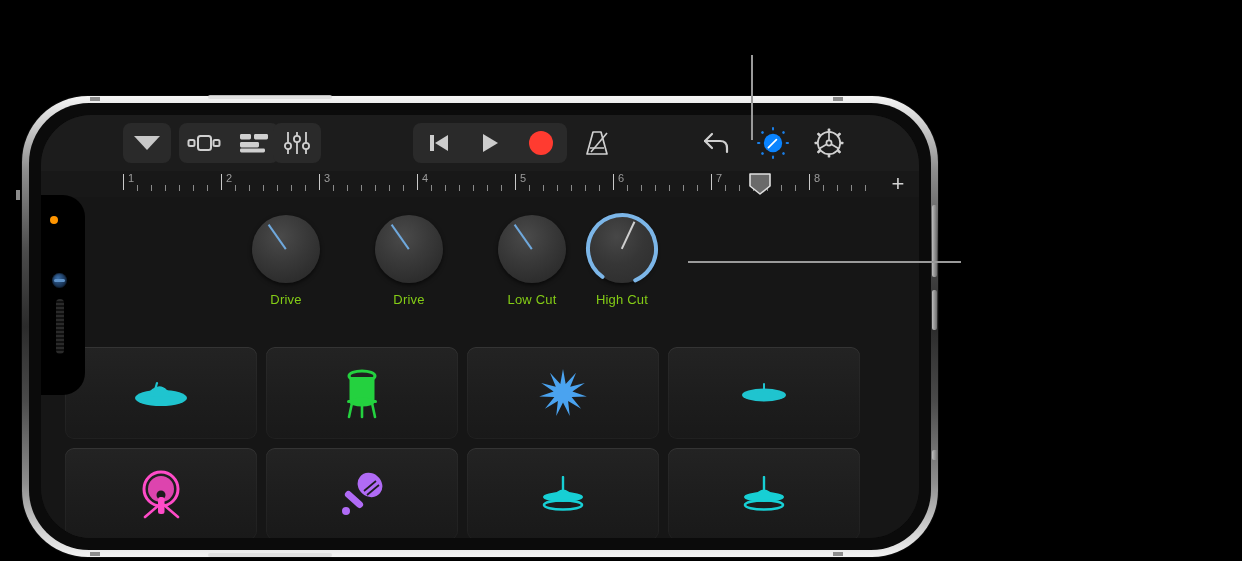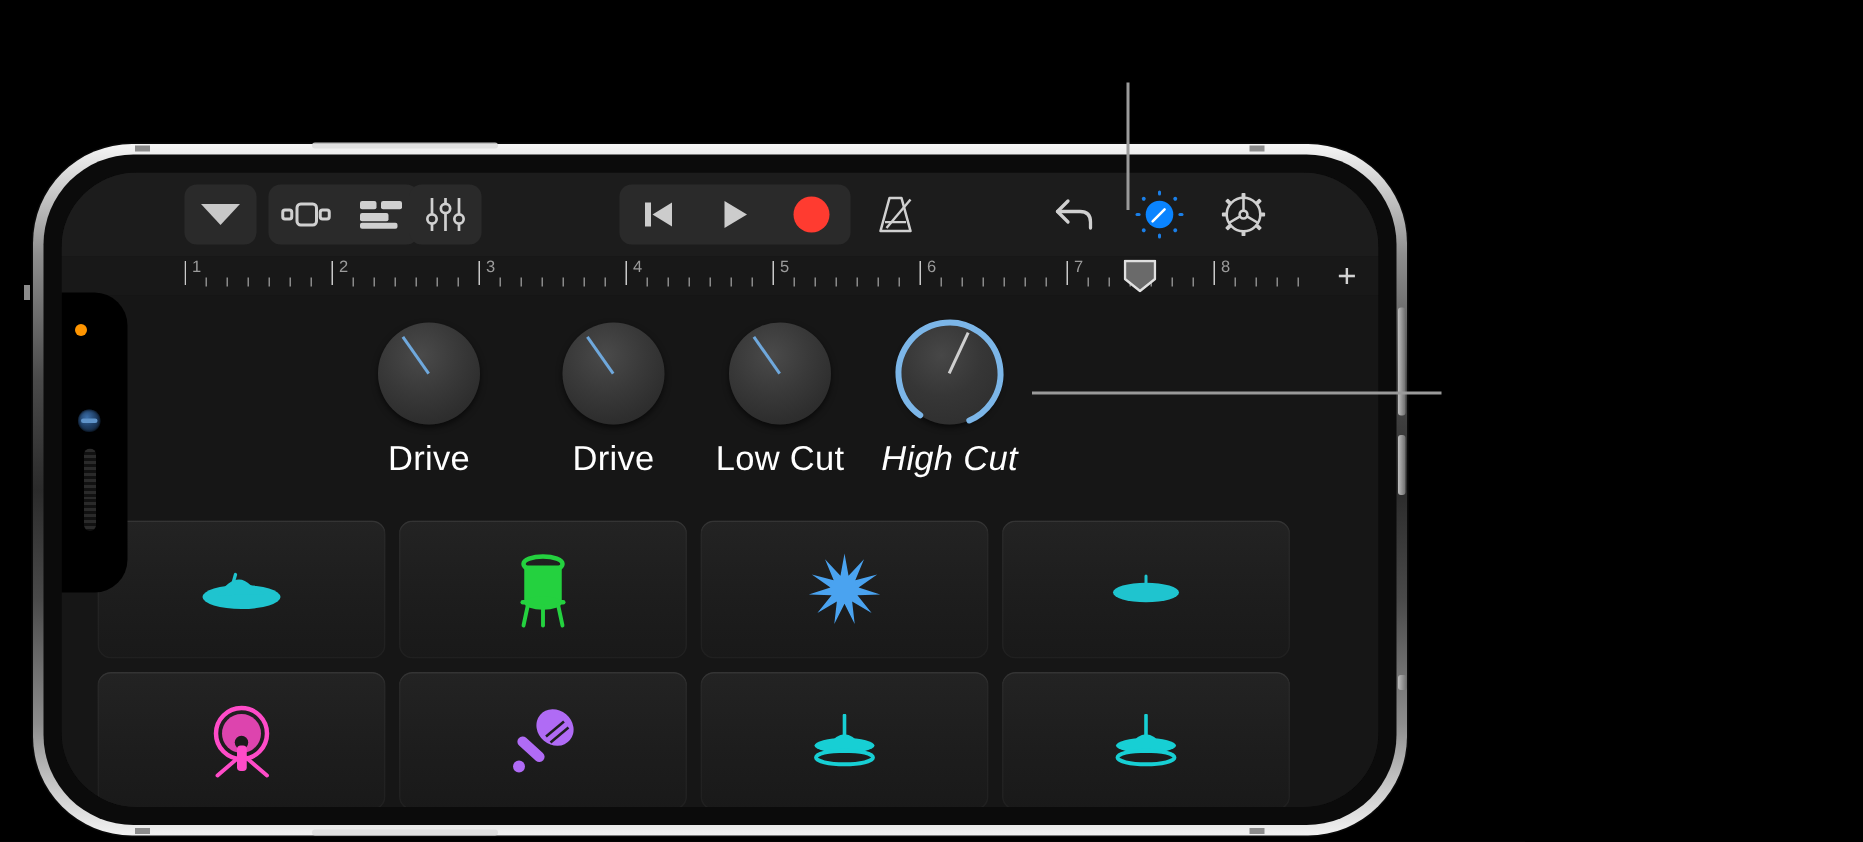--- a/index.html
+++ b/index.html
@@ -125,21 +125,21 @@
   
   #knob-row{position:absolute;left:0;top:18px;right:0;height:110px;}
   .knob-cell{position:absolute;top:0;width:110px;text-align:center;}
   .knob{
     position:relative;width:68px;height:68px;margin:0 auto;border-radius:50%;
     background:radial-gradient(circle at 42% 32%,#4a4a4a 0%,#393939 42%,#2e2e2e 72%,#262626 100%);
     box-shadow:0 2px 4px rgba(0,0,0,.6);
   }
   .knob-pointer{position:absolute;left:50%;top:50%;width:1.5px;height:30px;
                 background:#6fa8dc;transform-origin:top center;}
-  .knob-label{margin-top:9px;font-size:23px;color:#ffffff;letter-spacing:.2px;}
+  .knob-label{margin-top:9px;font-size:13px;color:#84cc16;letter-spacing:.2px;}
   .knob.selected{background:radial-gradient(circle at 42% 32%,#474747 0%,#363636 45%,#2b2b2b 100%);}
   .knob-ring{position:absolute;left:-4px;top:-4px;width:76px;height:76px;}
   .knob.selected .knob-pointer{background:#cfcfcf;}
 
   
   #pad-grid{position:absolute;left:24px;top:150px;right:24px;bottom:0;}
   .pad{
     position:absolute;border-radius:9px;
     background:linear-gradient(180deg,#232323 0%,#1d1d1d 55%,#191919 100%);
     box-shadow:inset 0 1px 0 rgba(255,255,255,.055),
@@ -366,27 +366,27 @@
                   <div class="knob-pointer" style="transform: translate(-50%, 0px) rotate(145deg);"></div>
                 </div>
                 <div class="knob-label">Drive</div>
               </div>
               <div class="knob-cell" style="left: 313px;">
                 <div class="knob">
                   <div class="knob-pointer" style="transform: translate(-50%, 0px) rotate(145deg);"></div>
                 </div>
                 <div class="knob-label">Drive</div>
               </div>
-              <div class="knob-cell" style="left: 424px;">
+              <div class="knob-cell" style="left: 436px;">
                 <div class="knob">
                   <div class="knob-pointer" style="transform: translate(-50%, 0px) rotate(145deg);"></div>
                 </div>
                 <div class="knob-label">Low Cut</div>
               </div>
-              <div class="knob-cell" style="left: 537px; font-style: italic;">
+              <div class="knob-cell" style="left: 526px;">
                 <div class="knob selected">
                   <div class="knob-ring"><svg width="76" height="76" viewBox="0 0 76 76">
                       <circle cx="38" cy="38" r="34" fill="none" stroke="#7cb6e8" stroke-width="4" stroke-linecap="round" stroke-dasharray="179 214" transform="rotate(125 38 38)"></circle>
                     </svg></div>
                   <div class="knob-pointer" style="transform: translate(-50%, 0px) rotate(205deg);"></div>
                 </div>
                 <div class="knob-label">High Cut</div>
               </div>
             </div>
 

